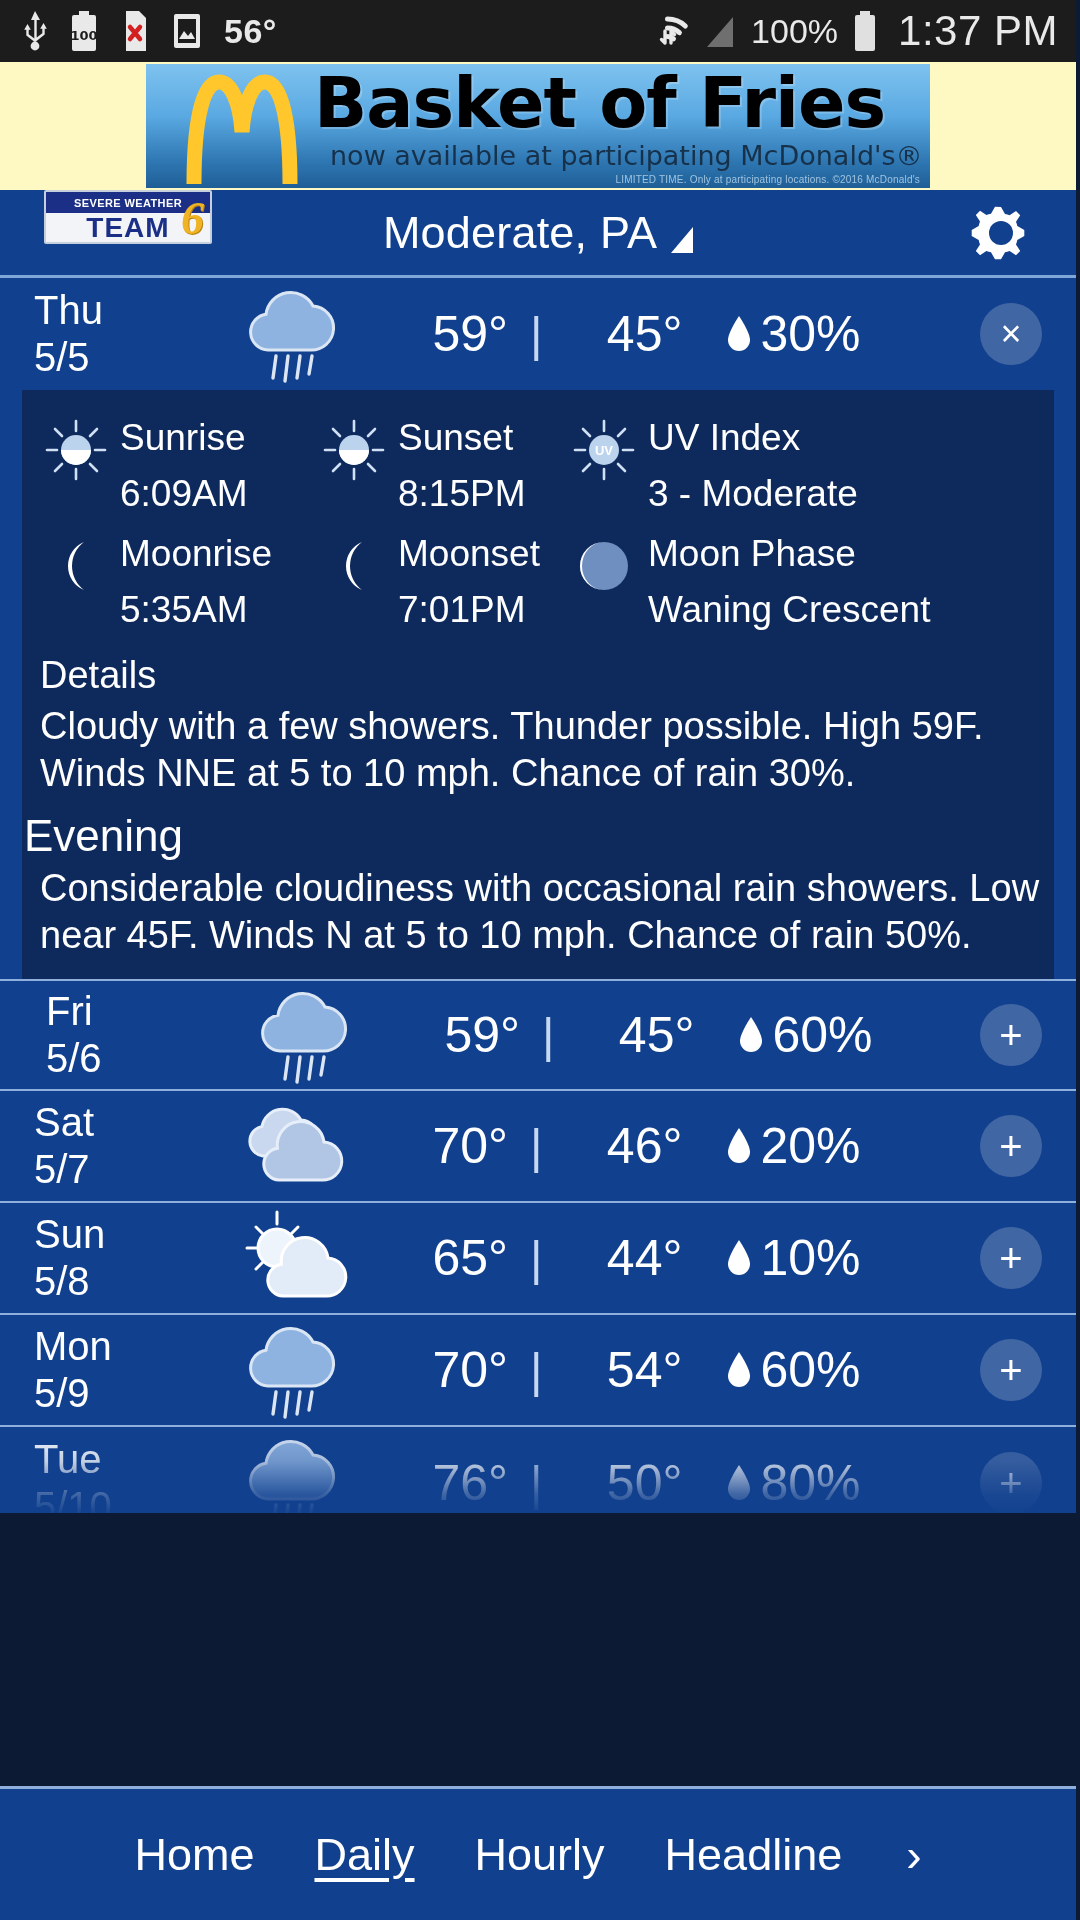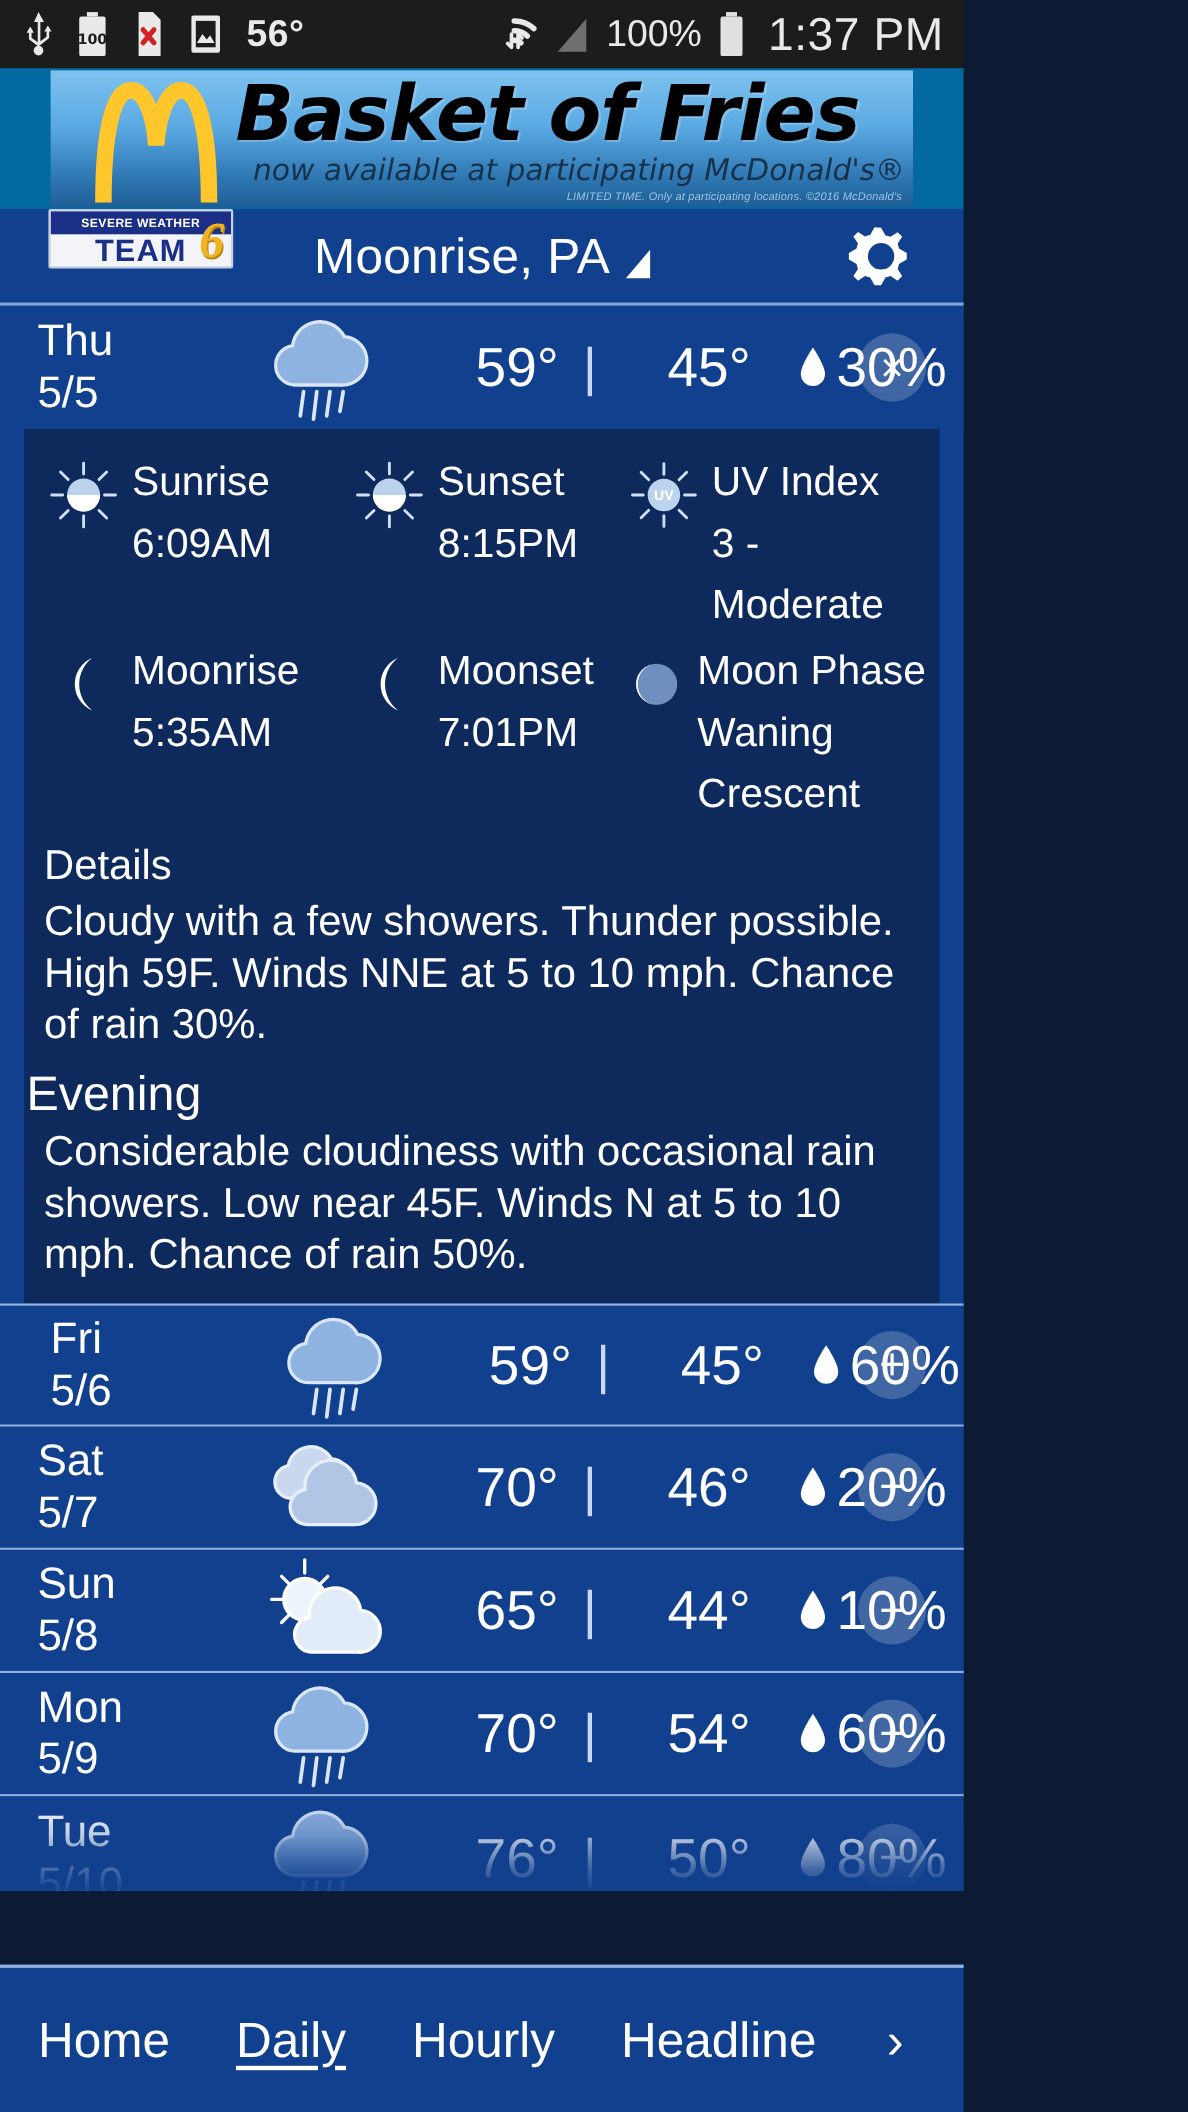--- a/index.html
+++ b/index.html
@@ -2,40 +2,40 @@
 <html><head>
 <meta charset="utf-8">
 <style>
   * { box-sizing: border-box; margin: 0; padding: 0; }
   html, body {
     width: 1080px; height: 1920px;
     background: #0c1b33;
     font-family: "Liberation Sans", sans-serif;
     overflow: hidden;
   }
-  #app { position: relative; width: 876px; height: 1920px; border-radius: 13px; }
+  #app { position: relative; width: 1076px; height: 1920px; border-radius: 13px; }
 
   
   .statusbar {
     height: 62px; background: #1c1c1c;
     display: flex; align-items: center;
     padding: 0 18px 0 22px; color: #e9e9e9;
   }
   .sb-left { display: flex; align-items: center; gap: 22px; }
   .sb-right { display: flex; align-items: center; gap: 14px; margin-left: auto; }
   .sb-temp { font-size: 34px; font-weight: 700; letter-spacing: .5px; }
   .sb-pct { font-size: 34px; font-weight: 400; letter-spacing: 0; }
   .sb-clock { font-size: 42px; font-weight: 400; letter-spacing: .5px; margin-left: 6px; }
   .icon-usb, .icon-batt100, .icon-sdx, .icon-gallery,
   .icon-wifi, .icon-signal, .icon-battery { display:block; }
 
   
   .ad-wrap {
-    height: 128px; background: #0369a1;
-    display: flex; align-items: center; justify-content: center; font-style: italic;
+    height: 128px; background: #fef9c3;
+    display: flex; align-items: center; justify-content: center;
   }
   .ad {
     position: relative;
     width: 784px; height: 124px;
     background: linear-gradient(180deg,#7ec2ef 0%, #5aa9e2 42%, #2f78b3 78%, #1f5e96 100%);
     overflow: hidden;
   }
   .ad-arch {
     position: absolute; left: 28px; top: 4px; width: 136px; height: 118px;
   }
@@ -234,21 +234,21 @@
     </div>
   </div>
 
   <div class="appbar">
     <div class="logo">
       <div class="logo-top">SEVERE WEATHER</div>
       <div class="logo-bot">TEAM</div>
       <div class="logo-six">6</div>
     </div>
     <div class="loc-wrap">
-      <span class="loc-text">Moonrise, PA</span>
+      <span class="loc-text">Moderate, PA</span>
       <span class="loc-caret"></span>
     </div>
     <svg class="gear" width="66" height="66" viewBox="0 0 66 66">
       <g fill="#ffffff">
         <path d="M33 2l4 7a26 26 0 014.6 1.3l6.4-4.2 4.2 4.2-4.2 6.4A26 26 0 0149.3 21l7 4v6l-7 4a26 26 0 01-1.3 4.6l4.2 6.4-4.2 4.2-6.4-4.2A26 26 0 0137 47.3l-4 7h-6l-4-7a26 26 0 01-4.6-1.3l-6.4 4.2-4.2-4.2 4.2-6.4A26 26 0 0110.7 35l-7-4v-6l7-4A26 26 0 0112 16.4L7.8 10l4.2-4.2 6.4 4.2A26 26 0 0123 8.7l4-7z" transform="translate(0,5) scale(1.0)"></path>
         <circle cx="33" cy="33" r="12" fill="#11408e"></circle>
       </g>
     </svg>
   </div>
 

